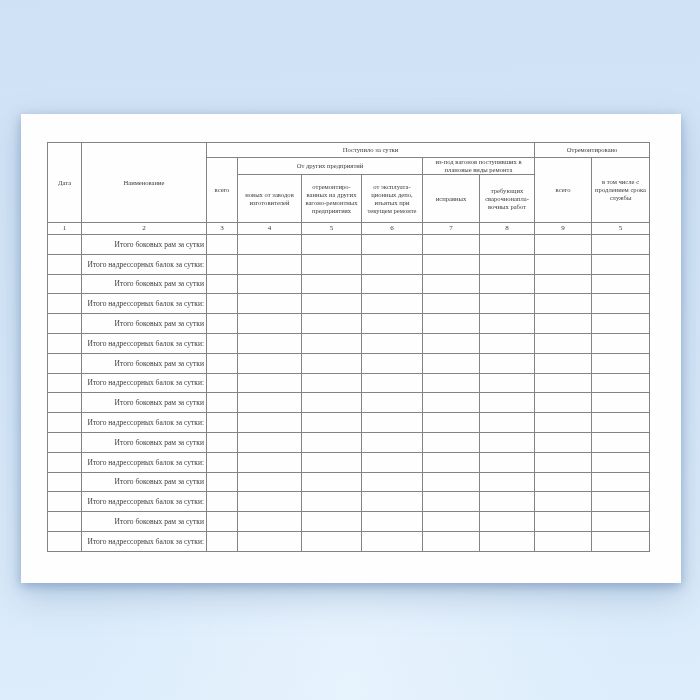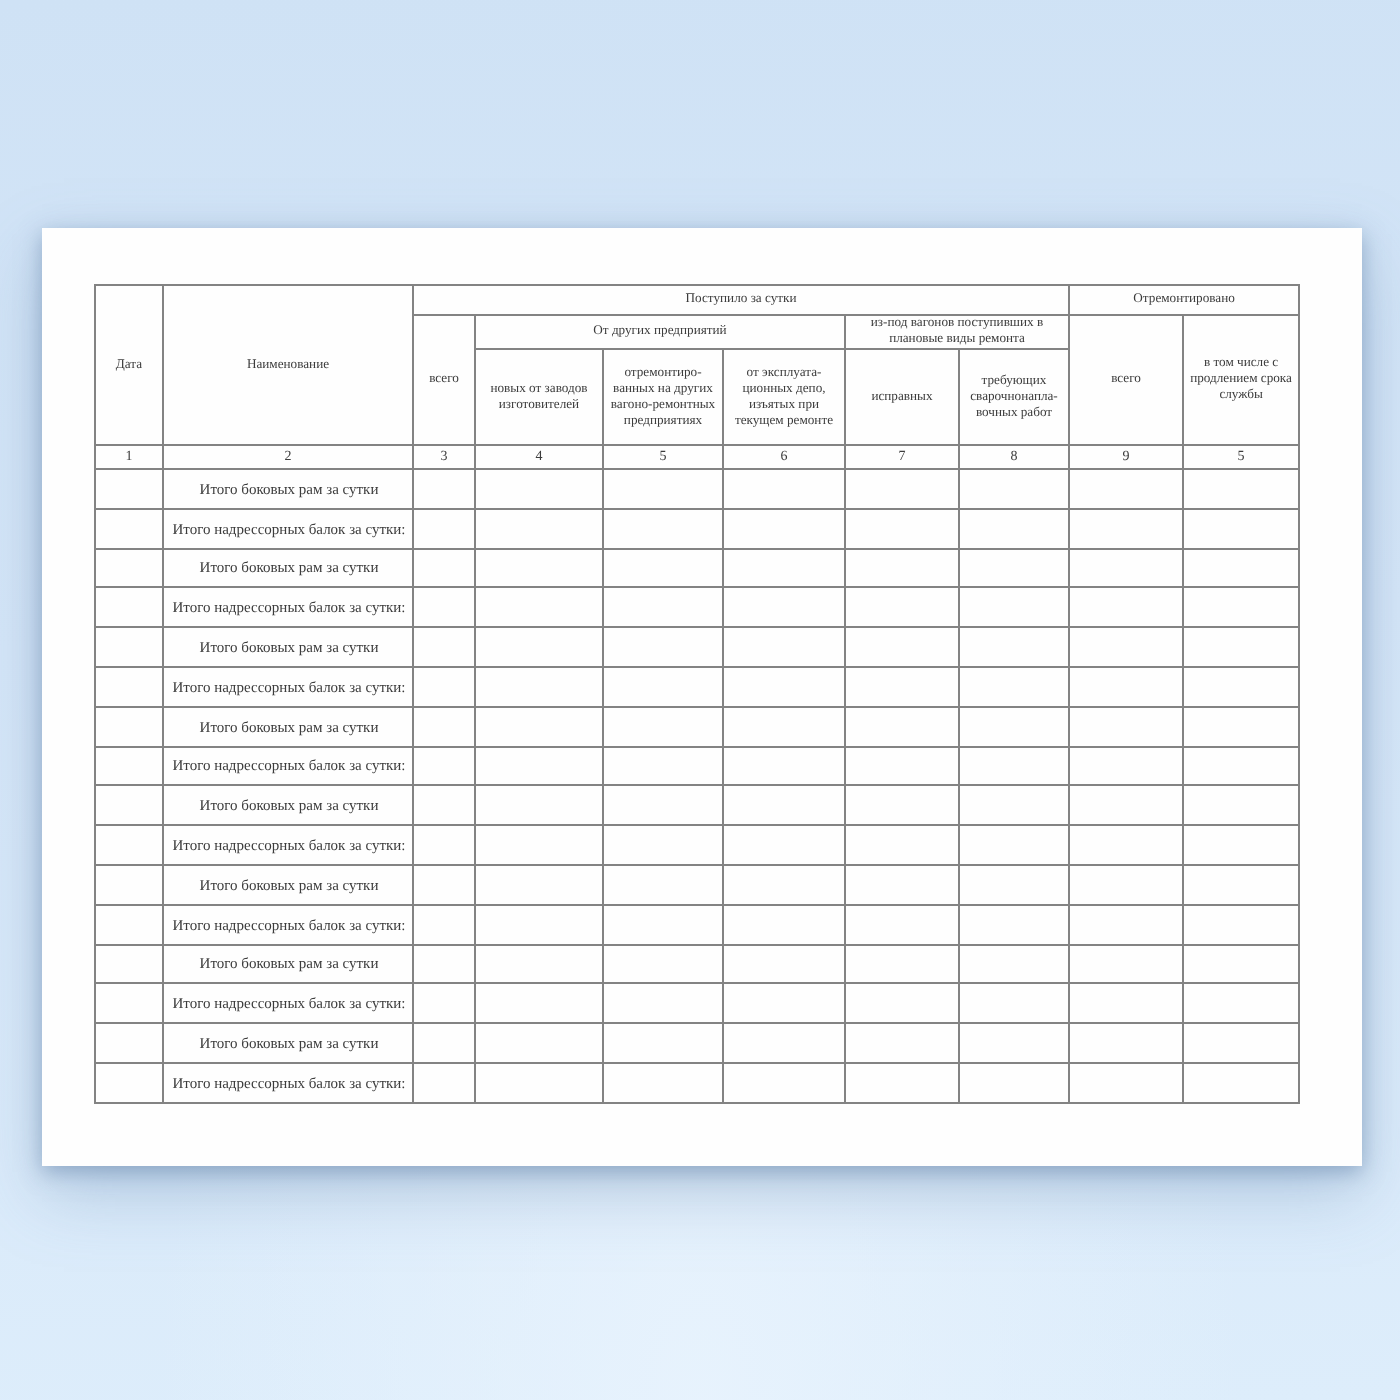--- a/index.html
+++ b/index.html
@@ -65,21 +65,21 @@
     text-align: center;
     vertical-align: middle;
   }
   
   tbody tr { height: 19.8px; }
   tbody td {
     font-size: 7.5px;
     vertical-align: middle;
   }
   tbody td.label {
-    text-align: center;
+    text-align: right;
     padding-left: 3px;
     padding-right: 2px;
     white-space: nowrap;
   }
 </style>
 </head>
 <body>
 
 <div class="scene">
   <div class="paper">

